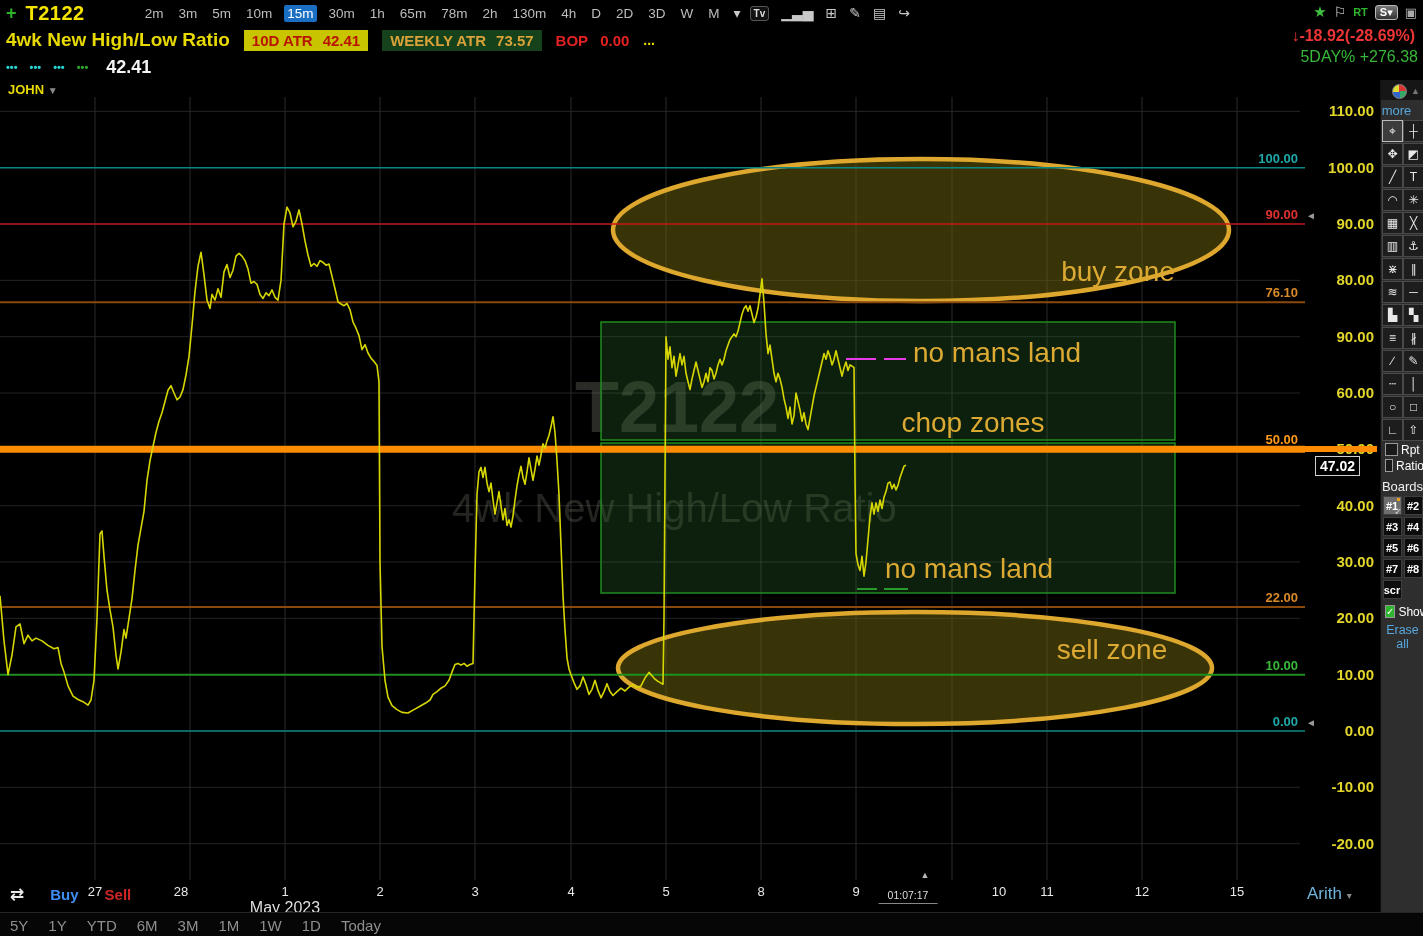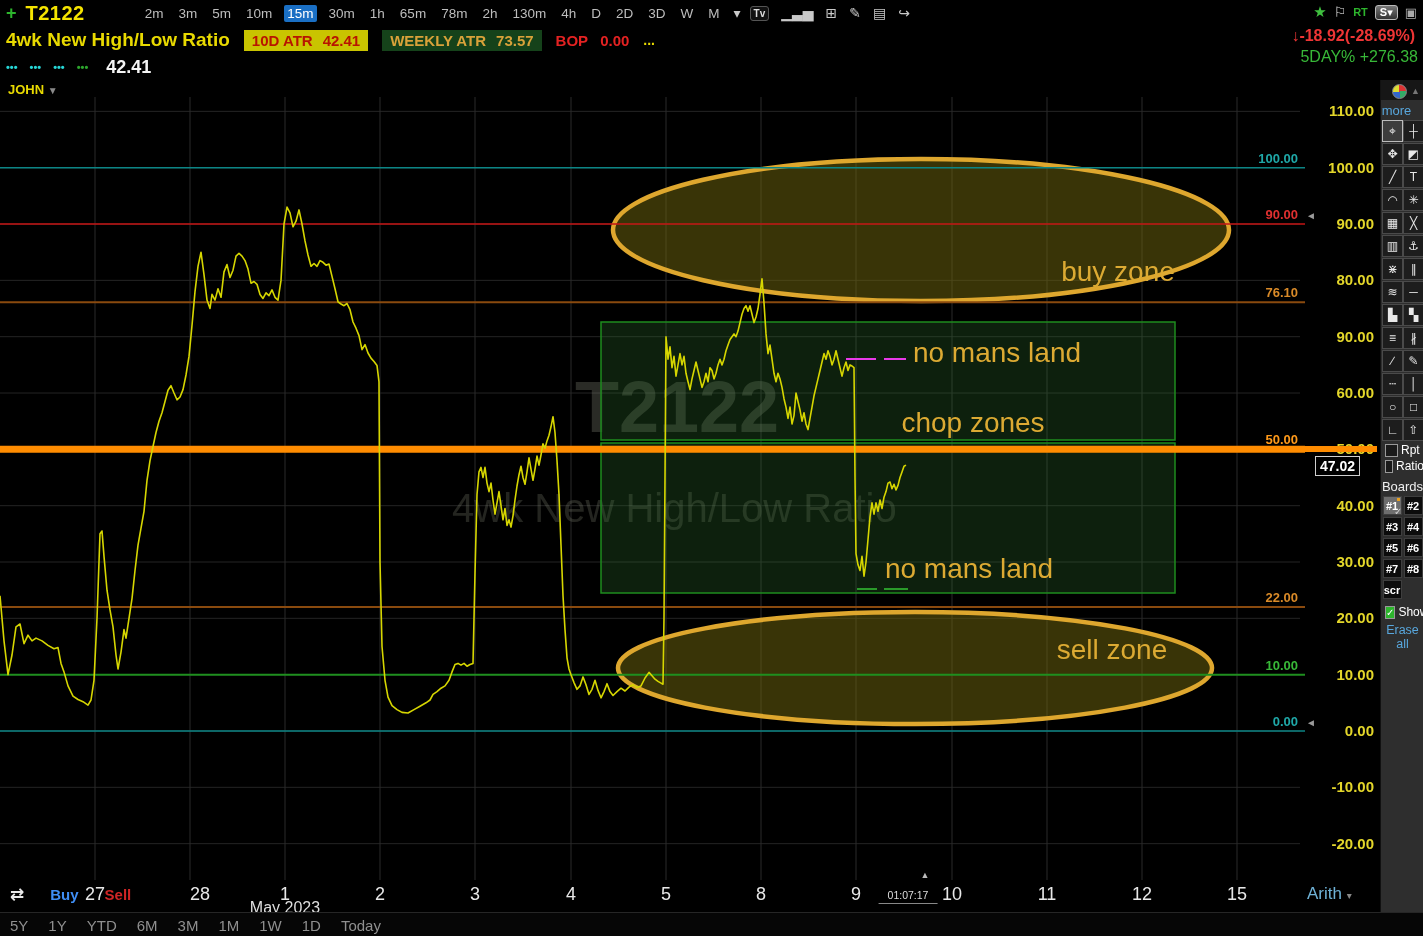--- a/index.html
+++ b/index.html
@@ -34,35 +34,35 @@
   #john{position:absolute;left:8px;top:82px;color:#e8d900;font-size:13px;font-weight:bold;}
   #john .arr{color:#8a8a8a;font-size:10px;}
   
   #yaxis{position:absolute;left:1305px;top:80px;width:75px;height:802px;background:#000;}
   .ytick{position:absolute;right:6px;color:#e3d62a;font-size:15px;font-weight:bold;}
   #cur-box{position:absolute;left:10px;border:1px solid #cfcfcf;color:#fff;font-size:14px;font-weight:bold;padding:1px 4px;background:#000;}
   .ymark{position:absolute;left:1px;color:#9a9a9a;font-size:10px;}
   #orange-ext{position:absolute;left:0;width:72px;height:6px;background:#ff8c00;}
   
   #xaxis{position:absolute;left:0;top:882px;width:1305px;height:34px;}
-  .xtick{position:absolute;color:#e8e8e8;font-size:18px;transform:translateX(-50%);top:2px;}
+  .xtick{position:absolute;color:#e8e8e8;font-size:13px;transform:translateX(-50%);top:2px;}
   #month{position:absolute;color:#dedede;font-size:16px;transform:translateX(-50%);top:17px;}
   #tmark{position:absolute;color:#ddd;font-size:10.5px;transform:translateX(-50%);top:7px;border-bottom:1px solid #888;padding:0 9px 2px 9px;}
   #tmark-arrow{position:absolute;color:#bbb;font-size:9px;transform:translateX(-50%);top:-12px;}
   
   #panel{position:absolute;left:1380px;top:80px;width:43px;height:856px;background:#2e2e2e;border-left:1px solid #111;}
   #palette-row{height:18px;display:flex;align-items:center;justify-content:flex-end;gap:4px;padding:2px 4px 0 0;background:#161616;}
   #palette{width:13px;height:13px;border-radius:50%;background:conic-gradient(#d33 0 25%,#3a6 25% 50%,#36c 50% 75%,#dd3 75% 100%);border:1px solid #888;}
   #palette-row .arr{color:#777;font-size:9px;}
   #more-btn{color:#58a7dd;font-size:13px;text-align:center;padding:3px 12px 2px 0;}
   #tools{display:grid;grid-template-columns:20px 20px;justify-content:center;gap:1px;}
   .tool{width:19px;height:20px;background:#1d1d1d;border:1px solid #4a4a4a;color:#e8e8e8;font-size:12px;
     display:flex;align-items:center;justify-content:center;overflow:hidden;}
   .tool.sel{background:#3d3d3d;border:1px solid #bbb;}
-  .cbrow{display:flex;align-items:flex-end;gap:3px;color:#fff;font-size:12px;padding:2px 0 0 4px;}
+  .cbrow{display:flex;align-items:flex-start;gap:3px;color:#fff;font-size:12px;padding:2px 0 0 4px;}
   .cb{width:11px;height:11px;border:1px solid #999;background:#1a1a1a;display:inline-block;}
   .cb.checked{background:#2db52d;color:#fff;font-size:10px;line-height:11px;text-align:center;}
   #boards-title{color:#eee;font-size:13px;text-align:center;margin-top:6px;}
   #boards{display:grid;grid-template-columns:19px 19px;justify-content:center;gap:2px;margin-top:2px;}
   .board{background:#0c0c0c;border:1px solid #3e3e3e;color:#fff;font-size:11px;font-weight:bold;
     height:17px;display:flex;align-items:center;justify-content:center;position:relative;}
   .board.sel{background:#6e6e6e;}
   .board.sel:before{content:"";position:absolute;top:1px;right:1px;width:3px;height:3px;background:#e8a020;}
   .board.sel:after{content:"\2713";position:absolute;bottom:-3px;right:-2px;color:#cfcfcf;font-size:10px;}
   #erase-all{color:#58a7dd;font-size:12.5px;text-align:center;margin-top:4px;}
@@ -232,29 +232,29 @@
     <span class="ytick" style="top: 698.33px;">-10.00</span>
     <span class="ytick" style="top: 754.66px;">-20.00</span>
     <span id="orange-ext" style="top: 366.35px;"></span>
     <span id="cur-box" style="top: 376.136px;">47.02</span>
     <span class="ymark" style="top: 130.03px;">◄</span>
     <span class="ymark" style="top: 637px;">◄</span>
   </div>
 
 <div id="xaxis">
     <span class="xtick" style="left: 95px;">27</span>
-    <span class="xtick" style="left: 200px;">28</span>
+    <span class="xtick" style="left: 181px;">28</span>
     <span class="xtick" style="left: 285px;">1</span>
     <span class="xtick" style="left: 380px;">2</span>
     <span class="xtick" style="left: 475px;">3</span>
     <span class="xtick" style="left: 571px;">4</span>
     <span class="xtick" style="left: 666px;">5</span>
     <span class="xtick" style="left: 761px;">8</span>
     <span class="xtick" style="left: 856px;">9</span>
-    <span class="xtick" style="left: 952px; text-align: right;">10</span>
+    <span class="xtick" style="left: 999px; text-align: right;">10</span>
     <span class="xtick" style="left: 1047px;">11</span>
     <span class="xtick" style="left: 1142px;">12</span>
     <span class="xtick" style="left: 1237px; text-align: right;">15</span>
     <span id="month" style="left: 285px;">May 2023</span>
     <span id="tmark" style="left: 908px;">01:07:17</span>
     <span id="tmark-arrow" style="left: 925px;">▲</span>
   </div>
 
 <div id="panel">
   <div id="palette-row">

